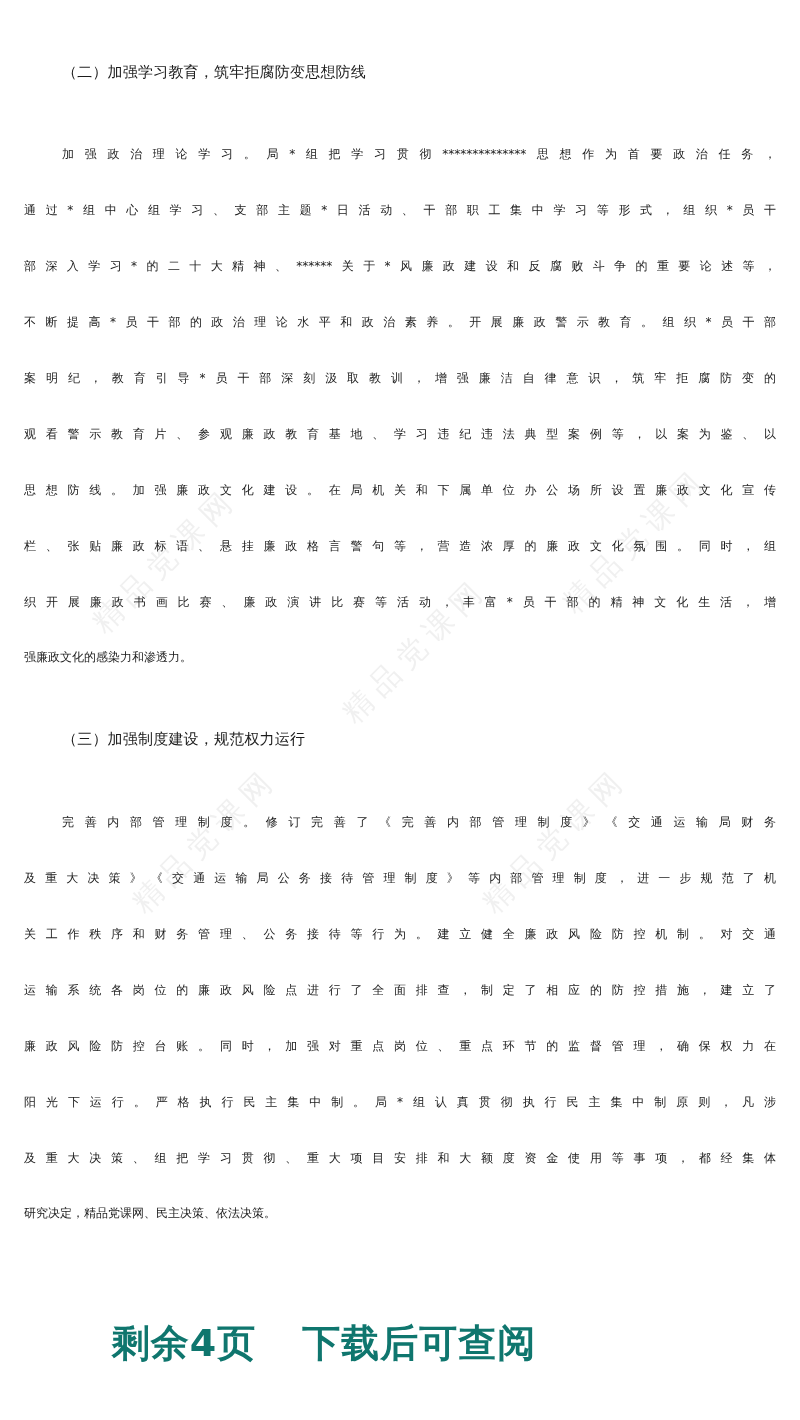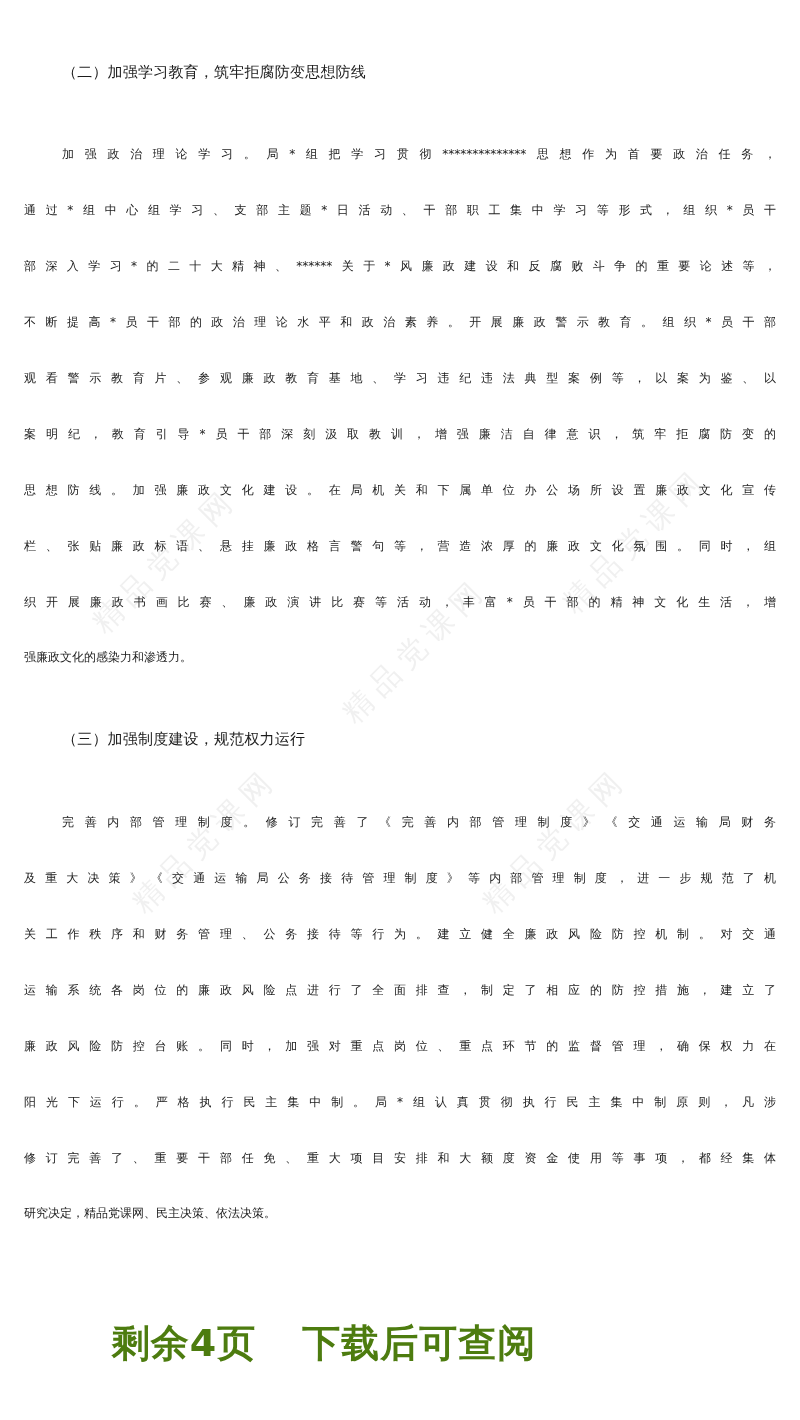--- a/index.html
+++ b/index.html
@@ -66,21 +66,21 @@
       user-select: none;
     }
     .footer-notice {
       position: absolute;
       left: 0;
       width: 648px;
       top: 1318px;
       text-align: center;
       font-size: 38px;
       font-weight: bold;
-      color: #4d7c0f;
+      color: #0f766e;
       letter-spacing: 1px;
       white-space: nowrap;
     }
     .footer-notice .gap {
       display: inline-block;
       width: 46px;
     }
   </style>
 </head>
 <body>
@@ -93,38 +93,38 @@
   <div class="watermark" style="left:110px; top:820px;">精品党课网</div>
   <div class="watermark" style="left:460px; top:820px;">精品党课网</div>
 
   <div class="heading" style="top:58px;">（二）加强学习教育，筑牢拒腐防变思想防线</div>
 
   <div class="para" style="top:126px;">
     <span class="line first">加强政治理论学习。局*组把学习贯彻**************思想作为首要政治任务，</span>
     <span class="line">通过*组中心组学习、支部主题*日活动、干部职工集中学习等形式，组织*员干</span>
     <span class="line">部深入学习*的二十大精神、******关于*风廉政建设和反腐败斗争的重要论述等，</span>
     <span class="line">不断提高*员干部的政治理论水平和政治素养。开展廉政警示教育。组织*员干部</span>
+    <span class="line">案明纪，教育引导*员干部深刻汲取教训，增强廉洁自律意识，筑牢拒腐防变的</span>
     <span class="line">观看警示教育片、参观廉政教育基地、学习违纪违法典型案例等，以案为鉴、以</span>
-    <span class="line">案明纪，教育引导*员干部深刻汲取教训，增强廉洁自律意识，筑牢拒腐防变的</span>
     <span class="line">思想防线。加强廉政文化建设。在局机关和下属单位办公场所设置廉政文化宣传</span>
     <span class="line">栏、张贴廉政标语、悬挂廉政格言警句等，营造浓厚的廉政文化氛围。同时，组</span>
     <span class="line">织开展廉政书画比赛、廉政演讲比赛等活动，丰富*员干部的精神文化生活，增</span>
     <span class="line last">强廉政文化的感染力和渗透力。</span>
   </div>
 
   <div class="heading" style="top:725px;">（三）加强制度建设，规范权力运行</div>
 
   <div class="para" style="top:794px;">
     <span class="line first">完善内部管理制度。修订完善了《完善内部管理制度》《交通运输局财务</span>
     <span class="line">及重大决策》《交通运输局公务接待管理制度》等内部管理制度，进一步规范了机</span>
     <span class="line">关工作秩序和财务管理、公务接待等行为。建立健全廉政风险防控机制。对交通</span>
     <span class="line">运输系统各岗位的廉政风险点进行了全面排查，制定了相应的防控措施，建立了</span>
     <span class="line">廉政风险防控台账。同时，加强对重点岗位、重点环节的监督管理，确保权力在</span>
     <span class="line">阳光下运行。严格执行民主集中制。局*组认真贯彻执行民主集中制原则，凡涉</span>
-    <span class="line">修订完善了、重要干部任免、重大项目安排和大额度资金使用等事项，都经集体</span>
+    <span class="line">及重大决策、组把学习贯彻、重大项目安排和大额度资金使用等事项，都经集体</span>
     <span class="line last">研究决定，精品党课网、民主决策、依法决策。</span>
   </div>
 
   <div class="footer-notice">
     <span>剩余4页</span><span class="gap"></span><span>下载后可查阅</span>
   </div>
 
 </div>
 
 </body></html>

